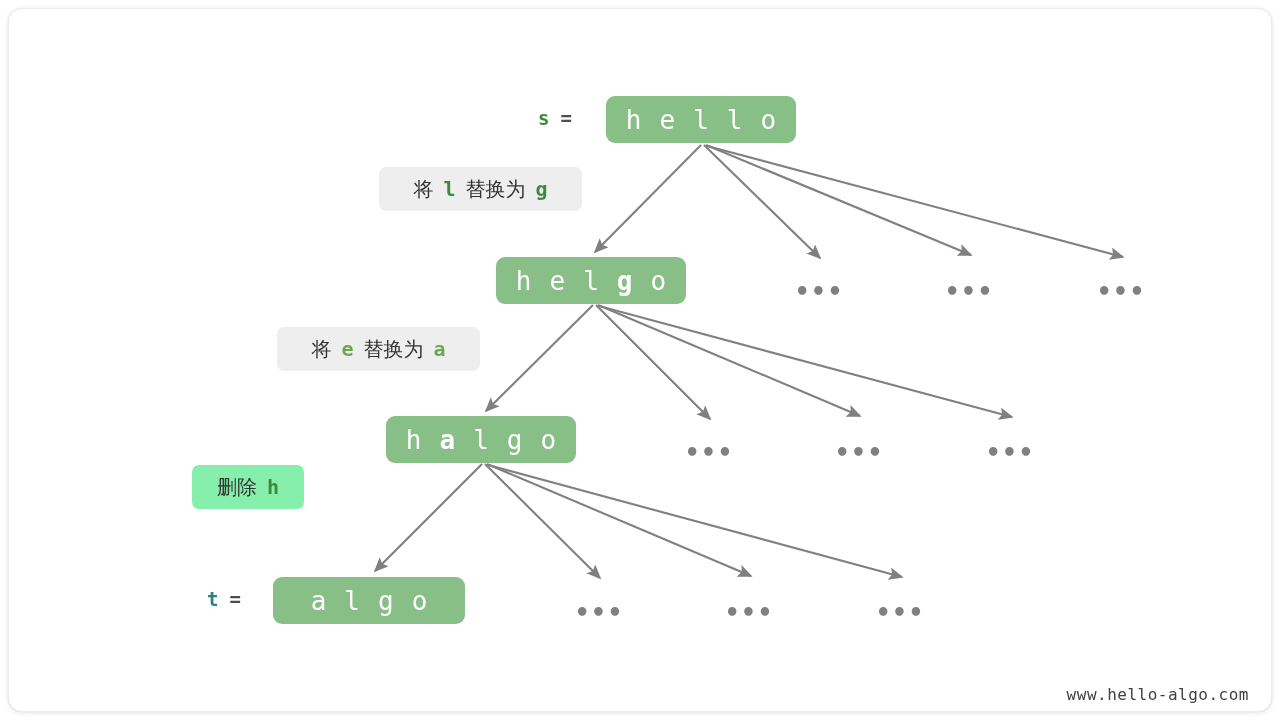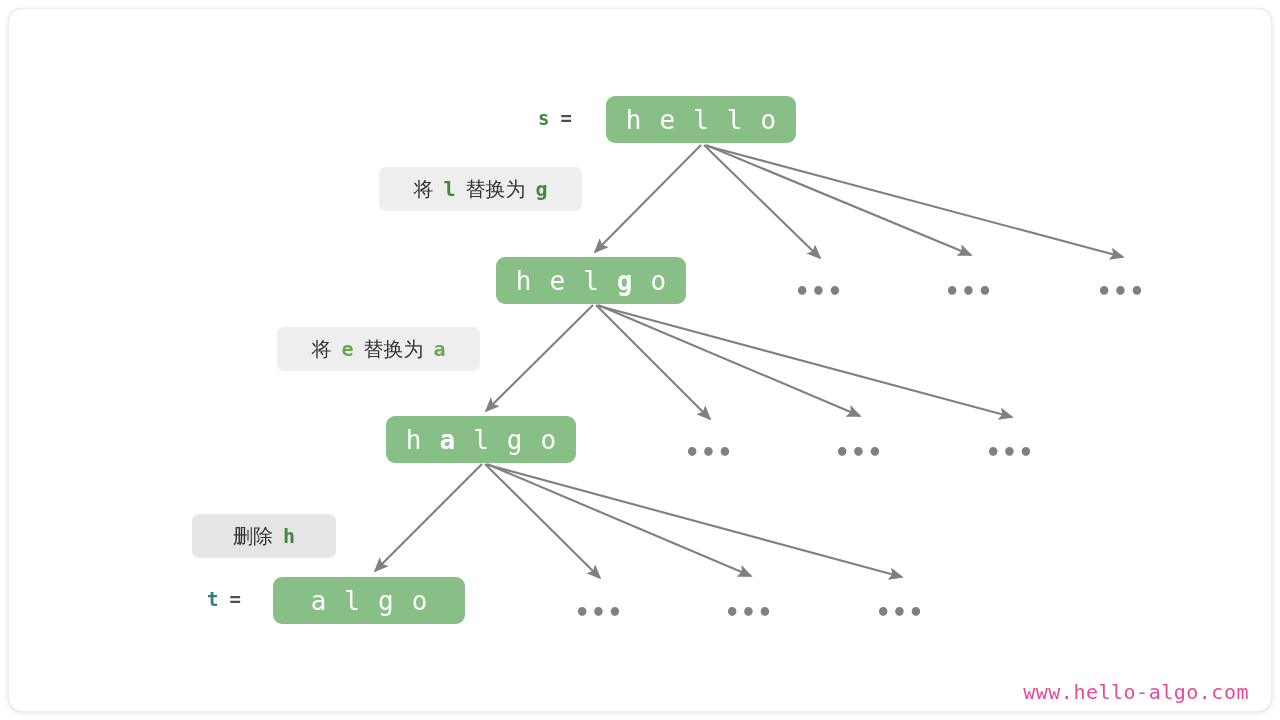--- a/index.html
+++ b/index.html
@@ -107,23 +107,23 @@
     letter-spacing: 1px;
     transform: translate(-50%, -50%);
     white-space: pre;
   }
 
   
   #watermark {
     position: absolute;
     right: 40px;
     bottom: 25px;
-    color: #ec4899;
+    color: #404040;
     font-family: "DejaVu Sans Mono", "Liberation Mono", monospace;
-    font-size: 20px;
+    font-size: 16px;
     letter-spacing: 0.5px;
     white-space: pre;
   }
 </style>
 </head>
 <body>
 
 <div id="card">
   <div id="stage">
 
@@ -149,21 +149,21 @@
 
     <div id="nodes-layer">
         <div class="str-box" style="left: 597px; top: 87px; width: 190px; height: 47px; background: rgb(135, 191, 135);"><span class="ch">h</span><span class="ch">e</span><span class="ch">l</span><span class="ch">l</span><span class="ch">o</span></div>
         <div class="str-box" style="left: 487px; top: 248px; width: 190px; height: 47px; background: rgb(135, 191, 135);"><span class="ch">h</span><span class="ch">e</span><span class="ch">l</span><span class="ch hl">g</span><span class="ch">o</span></div>
         <div class="str-box" style="left: 377px; top: 407px; width: 190px; height: 47px; background: rgb(135, 191, 135);"><span class="ch">h</span><span class="ch hl">a</span><span class="ch">l</span><span class="ch">g</span><span class="ch">o</span></div>
         <div class="str-box" style="left: 264px; top: 568px; width: 192px; height: 47px; background: rgb(135, 191, 135);"><span class="ch">a</span><span class="ch">l</span><span class="ch">g</span><span class="ch">o</span></div>
       </div>
     <div id="ops-layer">
         <div class="op-chip" style="left: 370px; top: 158px; width: 203px; height: 44px; background: rgb(238, 238, 238);"><span style="color: rgb(51, 51, 51);">将</span><span style="display: inline-block; width: 10px;"></span><span class="code" style="color: rgb(61, 138, 61);">l</span><span style="display: inline-block; width: 10px;"></span><span style="color: rgb(51, 51, 51);">替换为</span><span style="display: inline-block; width: 10px;"></span><span class="code" style="color: rgb(61, 138, 61);">g</span></div>
         <div class="op-chip" style="left: 268px; top: 318px; width: 203px; height: 44px; background: rgb(238, 238, 238);"><span style="color: rgb(51, 51, 51);">将</span><span style="display: inline-block; width: 10px;"></span><span class="code" style="color: rgb(106, 168, 79);">e</span><span style="display: inline-block; width: 10px;"></span><span style="color: rgb(51, 51, 51);">替换为</span><span style="display: inline-block; width: 10px;"></span><span class="code" style="color: rgb(106, 168, 79);">a</span></div>
-        <div class="op-chip" style="left: 183px; top: 505px; width: 144px; height: 44px; background: #e5e5e5;"><span style="color: rgb(51, 51, 51);">删除</span><span style="display: inline-block; width: 10px;"></span><span class="code" style="color: rgb(61, 138, 61);">h</span></div>
+        <div class="op-chip" style="left: 183px; top: 456px; width: 112px; height: 44px; background: #86efac;"><span style="color: rgb(51, 51, 51);">删除</span><span style="display: inline-block; width: 10px;"></span><span class="code" style="color: rgb(61, 138, 61);">h</span></div>
       </div>
     <div id="ellipsis-layer">
         <div class="ellipsis" style="left: 810px; top: 283px; color: rgb(128, 128, 128);">•••</div>
         <div class="ellipsis" style="left: 960px; top: 283px; color: rgb(128, 128, 128);">•••</div>
         <div class="ellipsis" style="left: 1112px; top: 283px; color: rgb(128, 128, 128);">•••</div>
         <div class="ellipsis" style="left: 700px; top: 444px; color: rgb(128, 128, 128);">•••</div>
         <div class="ellipsis" style="left: 850px; top: 444px; color: rgb(128, 128, 128);">•••</div>
         <div class="ellipsis" style="left: 1001px; top: 444px; color: rgb(128, 128, 128);">•••</div>
         <div class="ellipsis" style="left: 590px; top: 604px; color: rgb(128, 128, 128);">•••</div>
         <div class="ellipsis" style="left: 740px; top: 604px; color: rgb(128, 128, 128);">•••</div>

